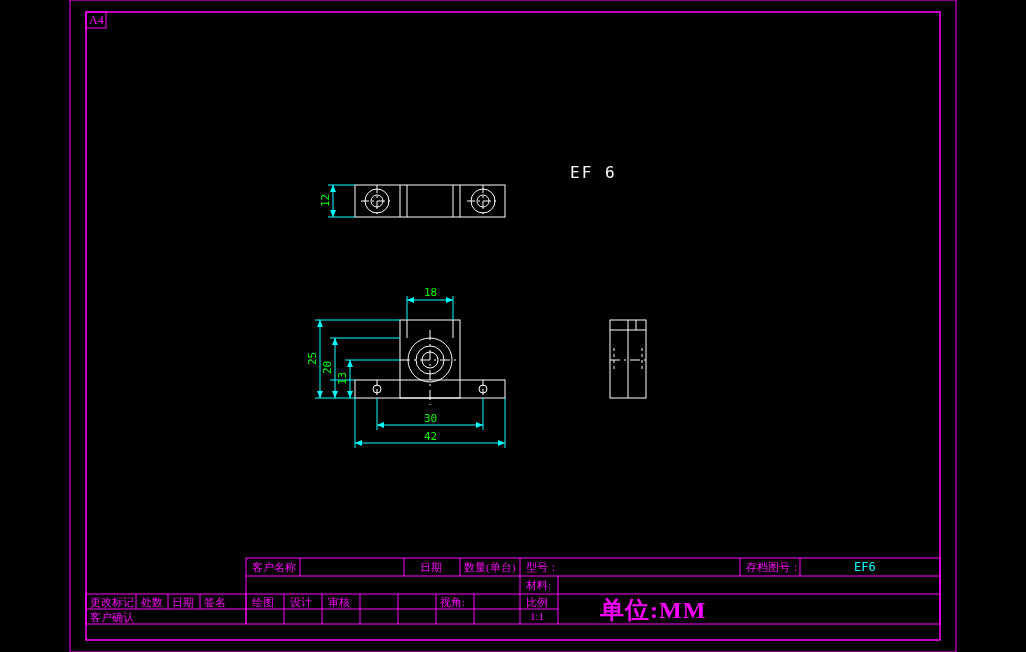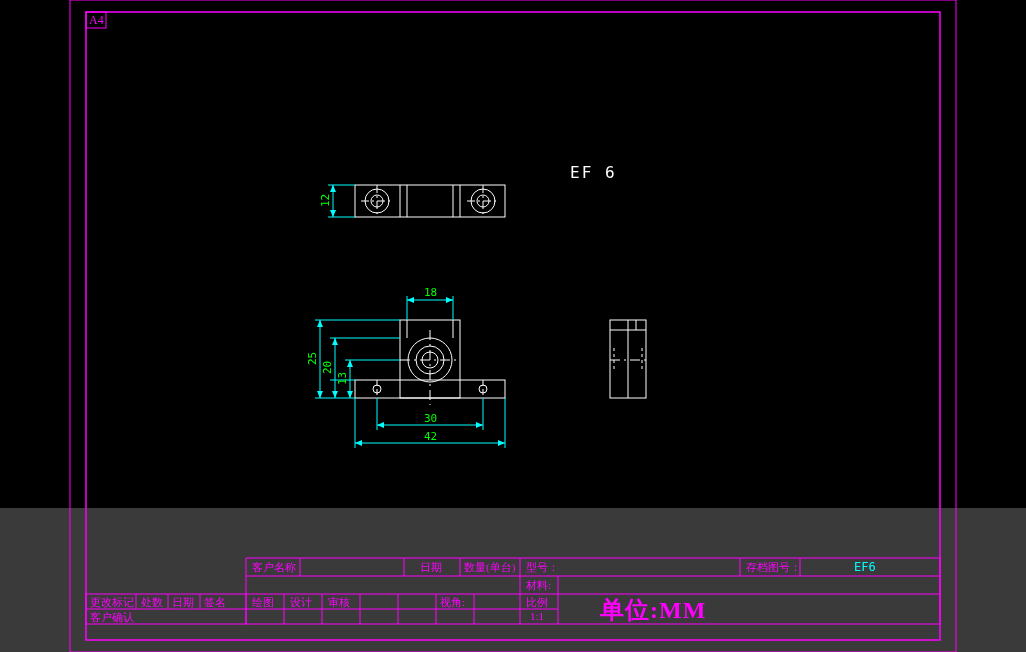--- a/index.html
+++ b/index.html
@@ -8,21 +8,21 @@
     width: 1026px;
     height: 652px;
     overflow: hidden;
     font-family: "SimSun", serif;
   }
   .canvas {
     position: absolute;
     left: 0;
     top: 0;
     width: 1026px;
-    height: 508px;
+    height: 652px;
     background: #000;
   }
   svg { position: absolute; left: 0; top: 0; }
   .magenta { stroke: #f0f; fill: none; }
   .cyan { stroke: #0ff; fill: none; }
   .white { stroke: #fff; fill: none; }
   .txt-green { fill: #0f0; font-family: monospace; }
   .txt-magenta { fill: #f0f; font-family: "SimSun", serif; }
   .txt-white { fill: #fff; font-family: monospace; }
   .txt-cyan { fill: #0ff; font-family: monospace; }

